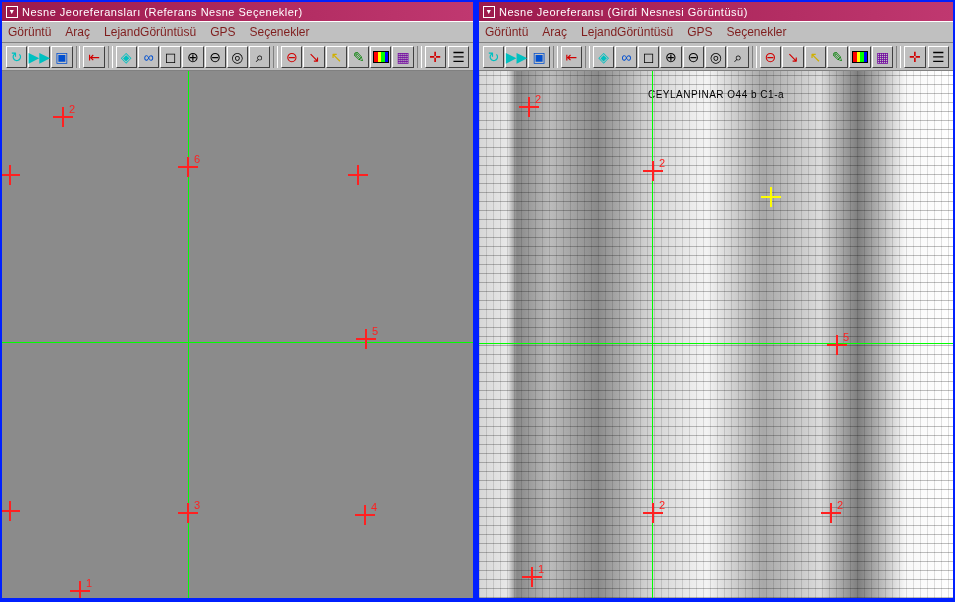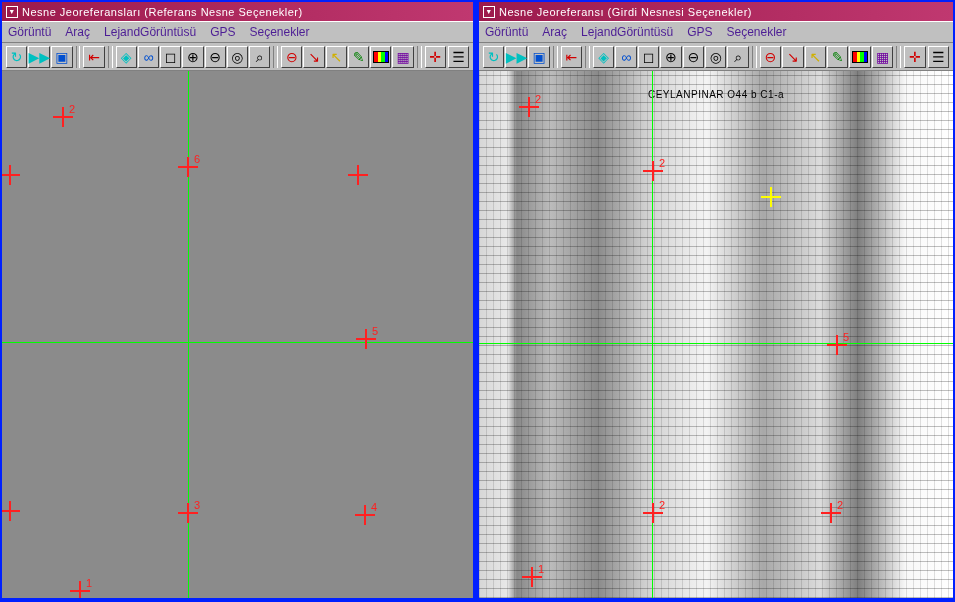--- a/index.html
+++ b/index.html
@@ -41,21 +41,21 @@
     height: 22px;
     background: #c0c0c0;
     border-top: 1px solid #fff;
     border-bottom: 1px solid #808080;
     display: flex;
     align-items: center;
     padding: 0 6px;
     gap: 14px;
   }
   .menubar .menuitem {
-    color: #4c1d95;
+    color: #7f1d1d;
     font-size: 12px;
     cursor: pointer;
   }
   .toolbar {
     height: 28px;
     background: #c0c0c0;
     border-bottom: 1px solid #808080;
     display: flex;
     align-items: center;
     padding: 0 4px;
@@ -251,21 +251,21 @@
       </div>
     <div class="cp" style="left:78px;top:520px">
         <span class="num">1</span>
       </div>
   </div>
 </div>
 
 <div class="panel panel-right">
   <div class="titlebar">
     <div class="sysicon">▾</div>
-    <span>Nesne Jeoreferansı (Girdi Nesnesi Seçenekler)</span>
+    <span>Nesne Jeoreferansı (Girdi Nesnesi Görüntüsü)</span>
   </div>
   <div class="menubar">
     <span class="menuitem">Görüntü</span>
     <span class="menuitem">Araç</span>
     <span class="menuitem">LejandGörüntüsü</span>
     <span class="menuitem">GPS</span>
     <span class="menuitem">Seçenekler</span>
   </div>
   <div class="toolbar">
     <div class="tb-btn">

